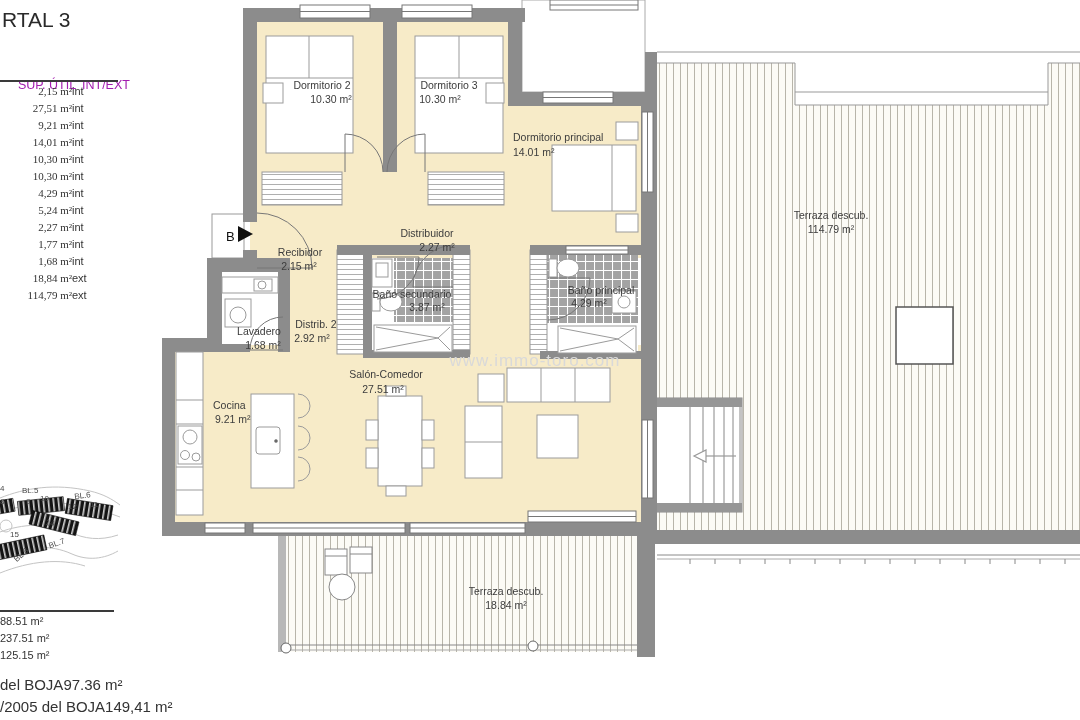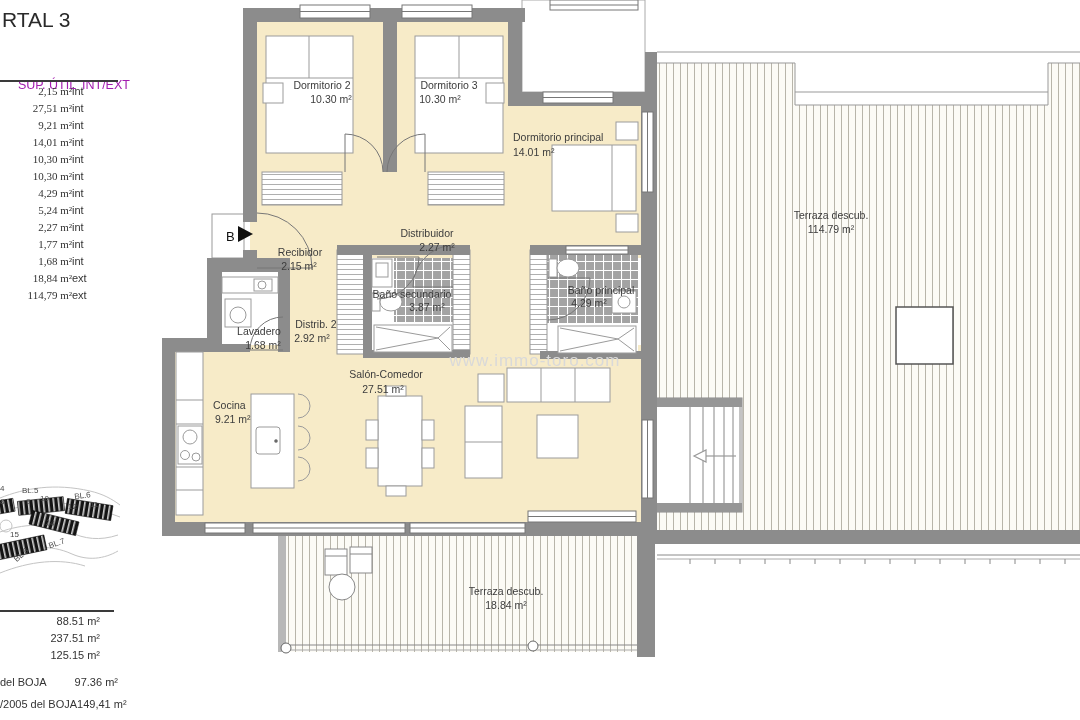--- a/index.html
+++ b/index.html
@@ -6,22 +6,22 @@
   .canvas{position:relative;width:1080px;height:720px;background:#ffffff;overflow:hidden;
           font-family:"Liberation Sans",sans-serif;color:#333;}
   .abs{position:absolute;}
   .title{left:2px;font-size:21px;color:#2a2a2a;letter-spacing:0px;white-space:nowrap;}
   .t1{top:8px;} .t2{top:33px;}
   .thead{font-size:12.5px;color:#a21caf;white-space:nowrap;margin-top:15px;}
   .hline{left:0;width:118px;border-top:2px solid #3a3a3a;height:0;}
   .trow{left:0;width:132px;font-size:11px;color:#333;white-space:nowrap;}
   .sup{display:inline-block;width:72px;text-align:right;font-family:Liberation Serif, serif;}
   .loc{display:inline-block;width:48px;}
-  .totrow{left:0;width:72px;text-align:right;font-size:11px;padding-left:28px;}
-  .bojarow{left:0;width:118px;font-size:11px;display:flex;justify-content:space-between;white-space:nowrap;}
+  .totrow{left:0;width:72px;font-size:11px;}
+  .bojarow{left:0;width:118px;font-size:15px;display:flex;justify-content:space-between;white-space:nowrap;}
   svg text{font-family:"Liberation Sans",sans-serif;}
   .roomname{font-size:10.5px;fill:#3c3c3c;}
   .roomarea{font-size:10.5px;fill:#3c3c3c;}
   .wm{font-size:17px;fill:#d9d9d9;letter-spacing:1px;}
   .mini{font-size:8px;fill:#4a4a4a;}
 </style>
 </head>
 <body>
 
 <div class="canvas">

